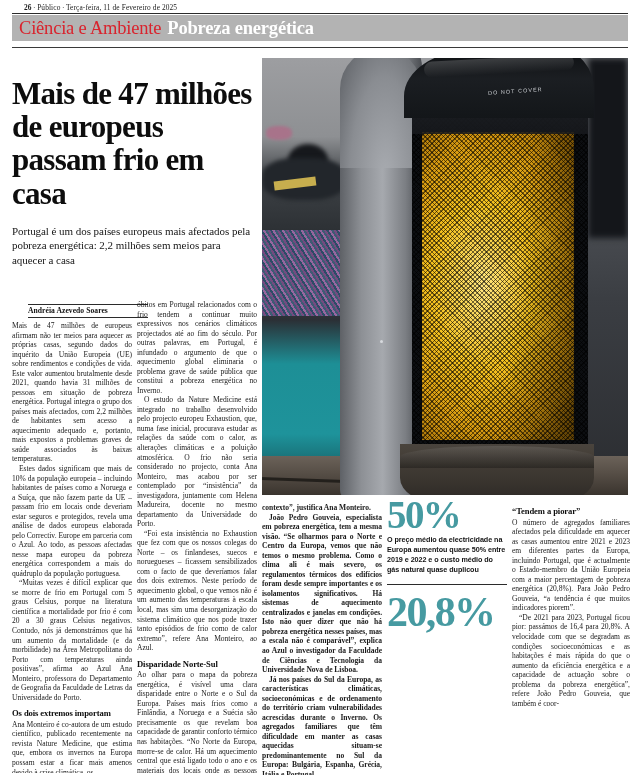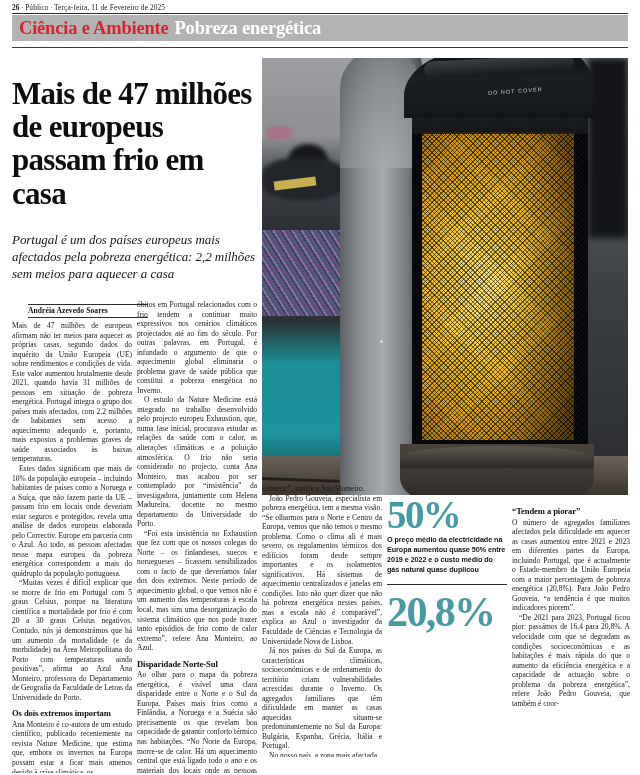--- a/index.html
+++ b/index.html
@@ -25,42 +25,42 @@
   
   .folio {
     position: absolute;
     left: 12px; top: 3px;
     font-family: "Liberation Serif", serif;
     font-size: 7.4px;
     letter-spacing: .1px;
     color: #1a1a1a;
     white-space: nowrap;
   }
-  .folio .pagenum { font-weight: bold; }
+  .folio .pagenum { font-weight: bold; margin-left: 12px; }
   .folio .sep { padding: 0 1.5px; }
   .rule-top {
     position: absolute;
     left: 12px; top: 13px;
     width: 616px; height: 1px;
     background: #2b2b2b;
   }
 
   
   .section-bar {
     position: absolute;
     left: 12px; top: 15px;
     width: 616px; height: 26px;
     background: #b3b3b3;
     display: flex;
     align-items: center;
     padding-left: 7px;
   }
   .section-bar .kicker {
     font-family: "Liberation Serif", serif;
-    font-weight: bold;
+    font-weight: normal;
     font-size: 18.5px;
     color: #d9232d;
     letter-spacing: -.2px;
     line-height: 1;
   }
   .section-bar .subject {
     font-family: "Liberation Serif", serif;
     font-weight: bold;
     font-size: 18.5px;
     color: #ffffff;
@@ -82,28 +82,27 @@
     width: 240px;
     font-family: "Liberation Serif", "DejaVu Serif", serif;
     font-weight: bold;
     font-size: 31px;
     line-height: 1.075;
     letter-spacing: -.7px;
     color: #0d0d0d;
   }
   .standfirst {
     position: absolute;
-    left: 12px; top: 232px;
+    left: 12px; top: 224px;
     width: 245px;
     font-family: "Liberation Serif", serif;
-    font-size: 13px;
+    font-size: 11px;
     line-height: 1.30;
     color: #161616;
     letter-spacing: -.05px;
-    font-style: italic;
   }
 
   
   .byline-wrap {
     position: absolute;
     left: 28px; top: 304px;
     width: 120px;
   }
   .byline-rule-top {
     width: 120px; height: 1px; background: #2b2b2b;
@@ -278,21 +277,21 @@
     font-size: 8.6px;
     font-weight: bold;
     line-height: 1.18;
     letter-spacing: -.1px;
     color: #0d0d0d;
   }
   .col h3 + p { text-indent: 0; }
 
   #col1 { left: 12px;  top: 321px; width: 120px; height: 452px; }
   #col2 { left: 137px; top: 300px; width: 120px; height: 473px; }
-  #col3 { left: 262px; top: 484px; width: 120px; height: 273px; }
+  #col3 { left: 262px; top: 503px; width: 120px; height: 273px; font-weight: bold; }
   #col5 { left: 512px; top: 500px; width: 118px; height: 273px; }
 
   
   .callout-col {
     position: absolute;
     left: 387px; top: 496px;
     width: 120px;
   }
   .callout {
     width: 120px;

